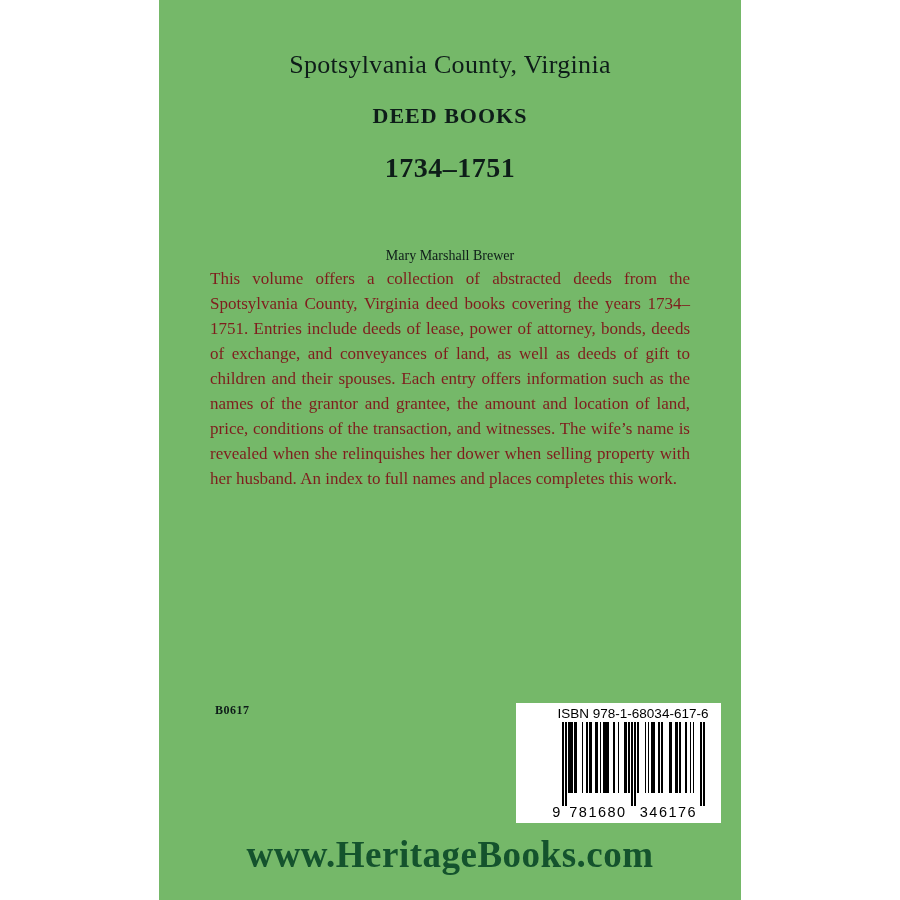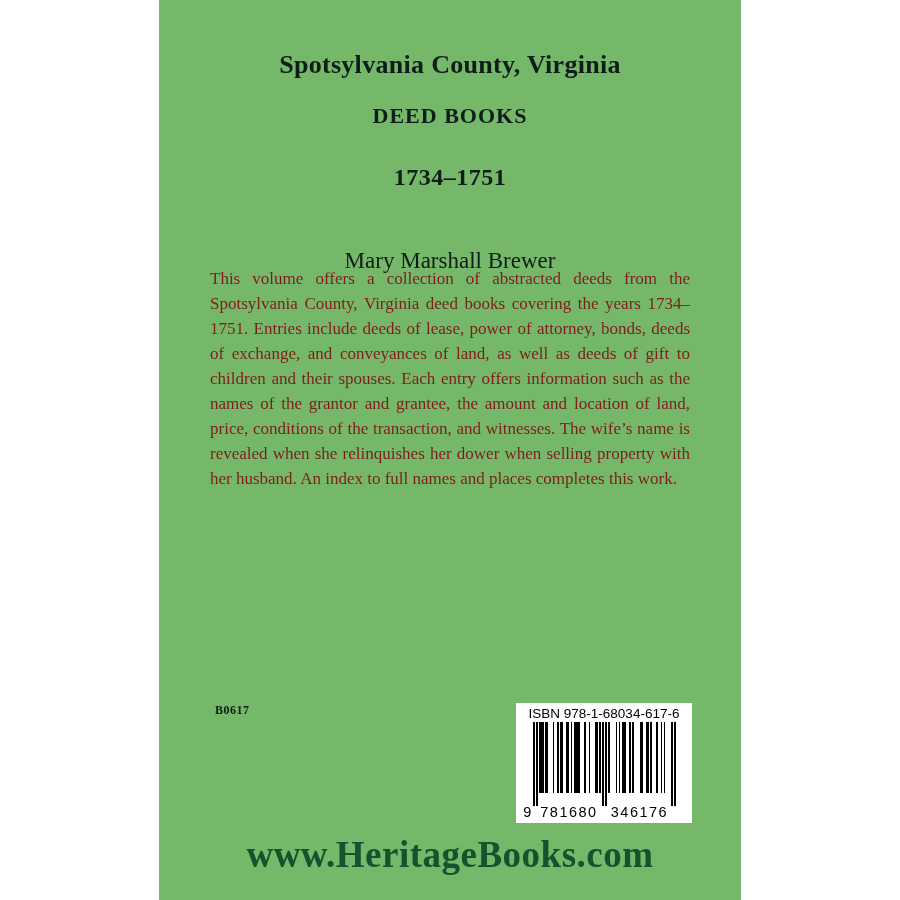--- a/index.html
+++ b/index.html
@@ -5,34 +5,34 @@
   html,body{margin:0;padding:0;}
   body{
     width:900px;height:900px;position:relative;background:#ffffff;
     font-family:"Liberation Serif", serif;overflow:hidden;
   }
   .cover{
     position:absolute;left:159px;top:0;width:582px;height:900px;
     background:#75b869;color:#0e1d19;
   }
   .centered{position:absolute;left:0;width:100%;text-align:center;}
-  .region-title{top:50px;font-size:26px;font-weight:bold;letter-spacing:0.3px;}
+  .region-title{top:50px;font-size:26px;font-weight:normal;letter-spacing:0.3px;}
   .main-title{top:103px;font-size:22px;font-weight:bold;letter-spacing:1px;}
-  .years{top:164px;font-size:24px;font-weight:bold;letter-spacing:0.5px;}
+  .years{top:152px;font-size:28px;font-weight:bold;letter-spacing:0.5px;}
   .byline-label{top:229px;font-size:16px;font-weight:bold;}
-  .author{top:248px;font-size:23px;}
+  .author{top:248px;font-size:14px;}
   .blurb{
     position:absolute;top:266px;left:51px;width:480px;
     font-size:17px;line-height:25px;text-align:justify;
     hyphens:none;-webkit-hyphens:none;color:#7f1d1d;
   }
   .catalog-number{position:absolute;left:56px;top:703px;font-size:12px;font-weight:bold;letter-spacing:0.5px;}
   .barcode-box{
     position:absolute;left:357px;top:703px;width:176px;height:120px;
-    background:#ffffff;text-align:center;
+    background:#ffffff;text-align:center;padding-left:29px;
   }
   .isbn-label{
     font-family:"Liberation Sans", sans-serif;font-size:13.5px;line-height:16px;
     margin-top:3px;color:#000;white-space:nowrap;
   }
   .barcode-svg{display:block;margin:0 auto;}
   .website{
     top:833px;font-size:37px;font-weight:bold;color:#14532d;letter-spacing:0.5px;
   }
 </style>

